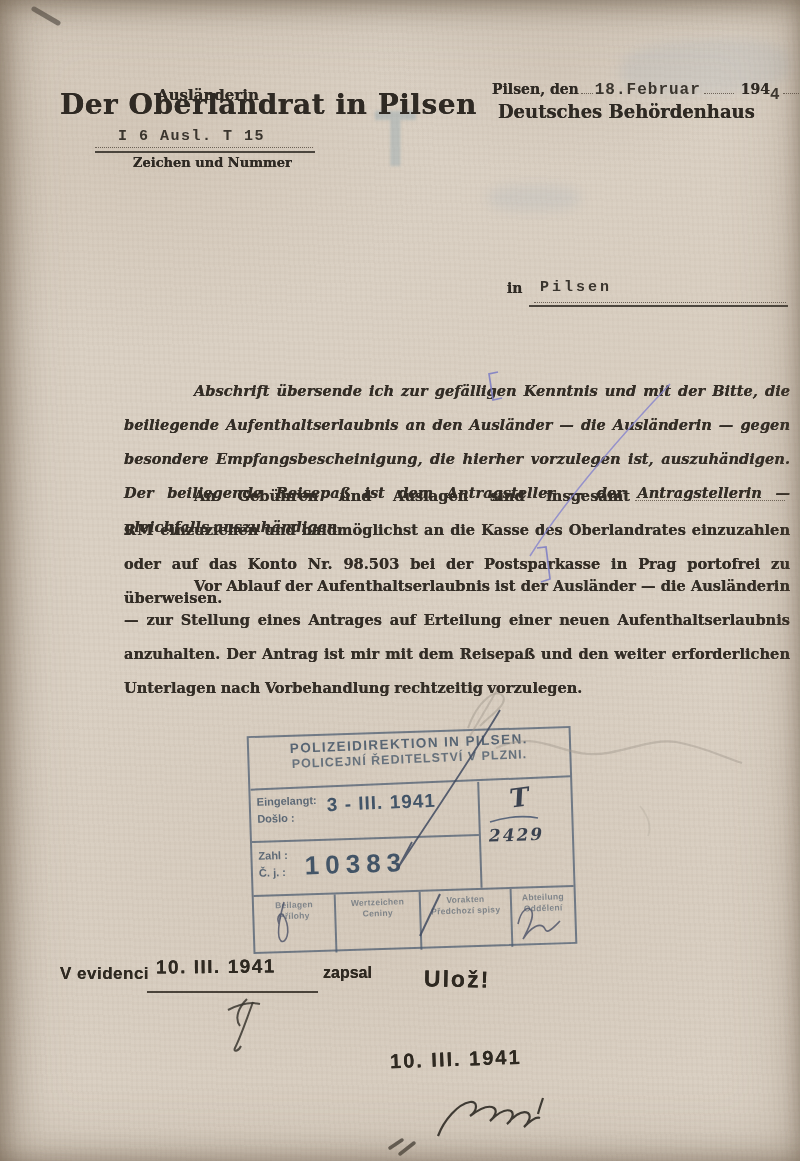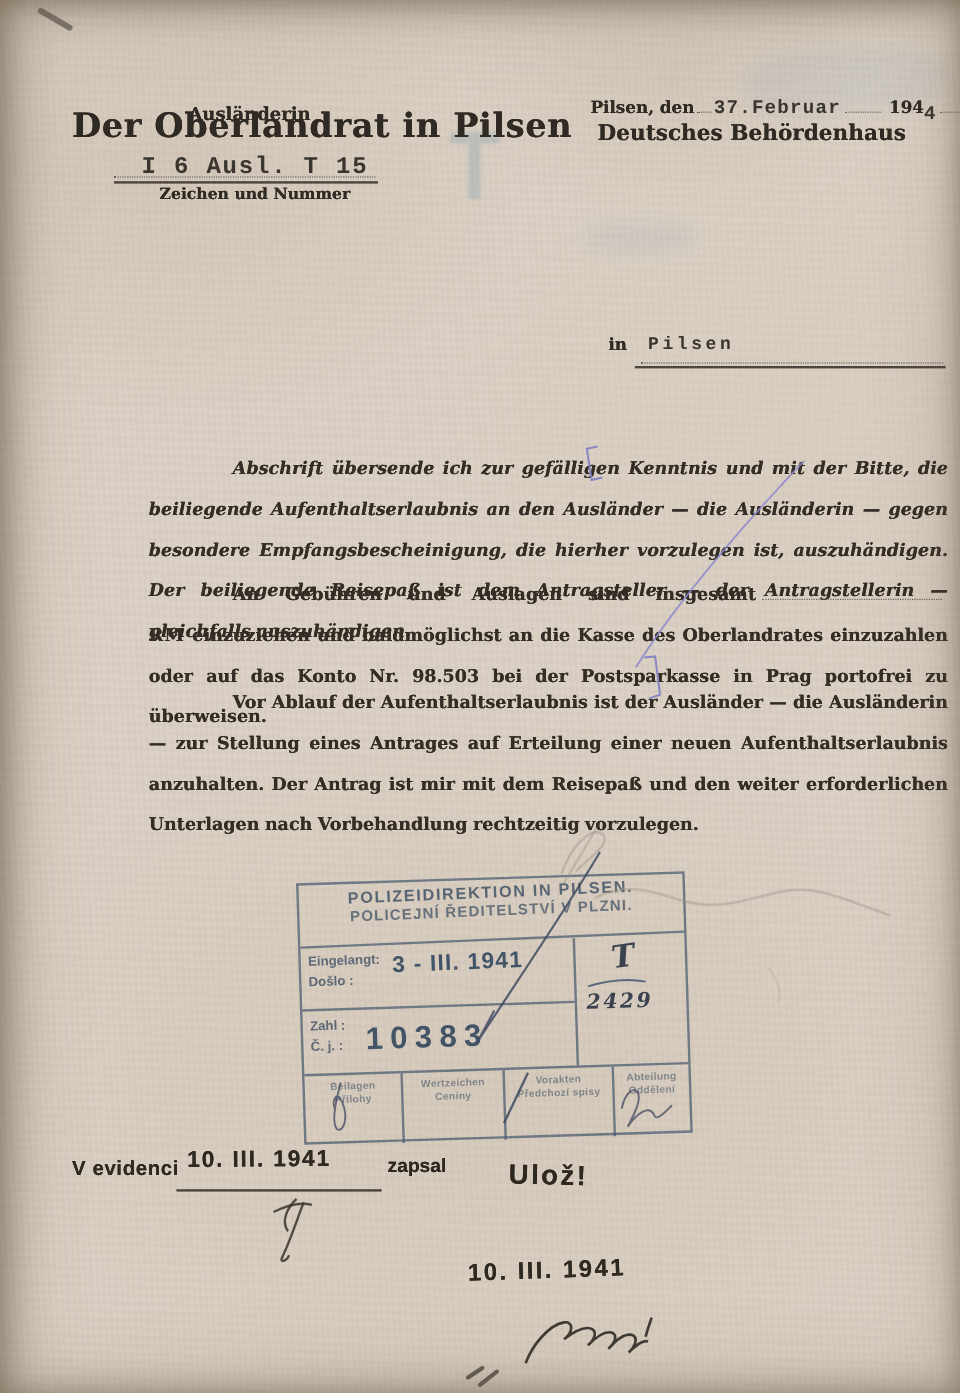--- a/index.html
+++ b/index.html
@@ -34,21 +34,21 @@
   .dateline{left:492px;top:79px;display:flex;align-items:baseline;white-space:nowrap;}
   .dl-prefix{font-size:14px;}
   .leader{display:inline-block;height:.85em;border-bottom:1.6px dotted #6e6459;}
   .l1{width:12px;margin:0 2px;}
   .l2{width:30px;margin:0 3px;}
   .l3{width:22px;margin-left:3px;}
   .dl-typed{font-size:16px;letter-spacing:1px;}
   .dl-year{font-size:14px;margin-left:4px;}
   .dl-year4{font-size:16px;position:relative;top:5px;}
   .building{left:498px;top:101px;font-size:18px;}
-  .ref-typed{left:118px;top:128px;font-size:20px;letter-spacing:1.5px;}
+  .ref-typed{left:118px;top:128px;font-size:15px;letter-spacing:1.5px;}
   .ref-dotted{left:95px;top:147px;width:218px;border-bottom:1.6px dotted #6e6459;height:0;}
   .ref-solid{left:95px;top:151px;width:220px;height:2px;background:#332e27;opacity:.85;}
   .ref-label{left:133px;top:155px;font-size:13px;}
   .heading{left:238px;top:210px;font-size:17.5px;letter-spacing:.3px;}
   .in-label{left:507px;top:280px;font-size:14px;}
   .in-value{left:540px;top:279px;font-size:15px;letter-spacing:3px;}
   .in-dotted{left:534px;top:302px;width:252px;border-bottom:1.6px dotted #6e6459;height:0;}
   .in-solid{left:529px;top:305px;width:259px;height:1.6px;background:#332e27;opacity:.85;}
   .para{left:124px;width:666px;font-size:14.6px;font-weight:700;line-height:34px;
         text-align:justify;text-indent:70px;color:#332d26;word-spacing:-.5px;
@@ -111,21 +111,21 @@
   <div class="abs bleed-T">T</div>
   <div class="smudge sm1"></div>
   <div class="smudge sm2"></div>
 
   <div class="abs frak sender">Der Oberlandrat in Pilsen</div>
   <div class="abs frak dept">Ausländerin</div>
 
   <div class="abs dateline">
     <span class="frak dl-prefix">Pilsen, den</span>
     <span class="leader l1"></span>
-    <span class="typed dl-typed">37.Februar</span>
+    <span class="typed dl-typed">18.Februar</span>
     <span class="leader l2"></span>
     <span class="frak dl-year">194</span>
     <span class="typed dl-year4">4</span>
     <span class="leader l3"></span>
   </div>
   <div class="abs frak building">Deutsches Behördenhaus</div>
 
   <div class="abs typed ref-typed">I 6 Ausl. T 15</div>
   <div class="abs ref-dotted"></div>
   <div class="abs ref-solid"></div>

